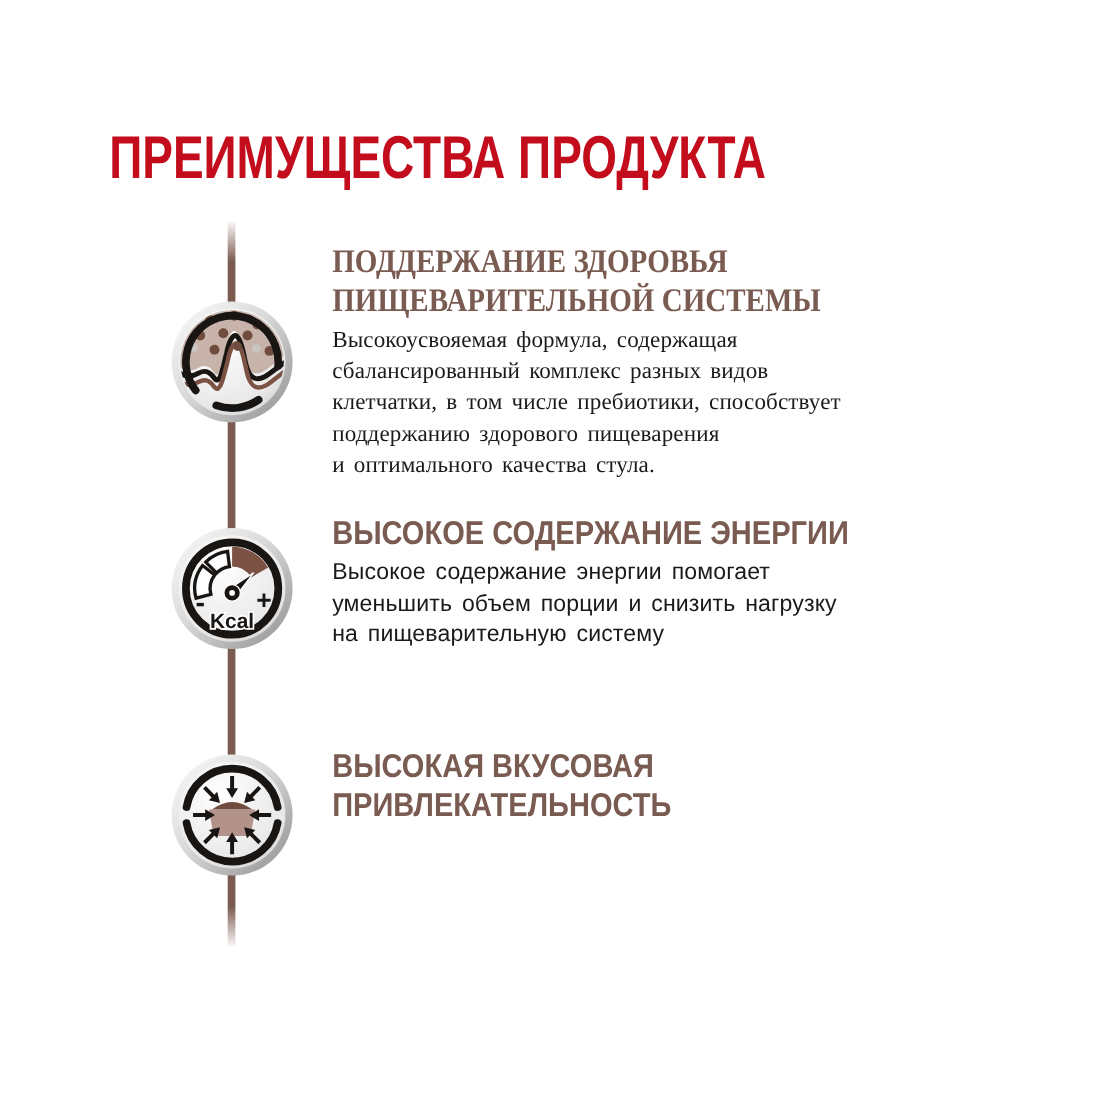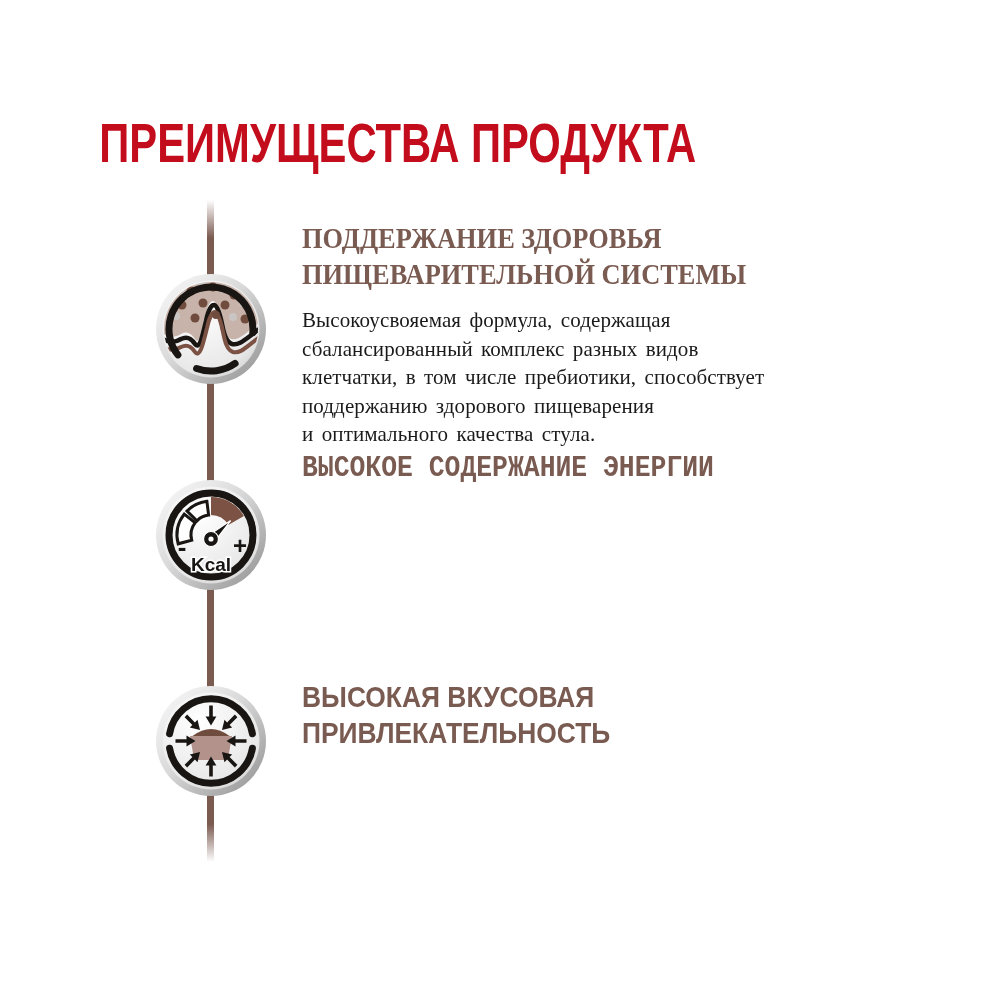--- a/index.html
+++ b/index.html
@@ -36,31 +36,31 @@
     position:absolute;left:155px;
     width:112px;height:112px;
   }
   .icon-1{top:273px;}
   .icon-2{top:479px;}
   .icon-3{top:685px;}
   .section-text{
     position:absolute;left:302px;width:600px;
   }
   .sec-1{top:220px;font-family:Liberation Serif, serif;}
-  .sec-2{top:450px;font-family:Liberation Mono, monospace;}
+  .sec-2{top:468px;}
   .sec-3{top:679px;}
   .section-heading{
     font-size:30px;line-height:36px;font-weight:bold;
     color:#7A5B51;
     white-space:pre-line;
     transform:scaleX(0.88);
     transform-origin:0 0;
   }
   .section-body{
-    margin-top:14px;
+    margin-top:2px;
     font-size:21px;line-height:28.5px;
     color:#1A1A1A;
     white-space:pre-line;
     word-spacing:3px;letter-spacing:0.1px;
   }
   .kcal-text{
     font-family:"Liberation Sans", sans-serif;
     font-weight:bold;
     fill:#181512;
     paint-order:stroke;
@@ -200,18 +200,21 @@
 ПИЩЕВАРИТЕЛЬНОЙ СИСТЕМЫ</div>
   <div class="section-body">Высокоусвояемая формула, содержащая
 сбалансированный комплекс разных видов
 клетчатки, в том числе пребиотики, способствует
 поддержанию здорового пищеварения
 и оптимального качества стула.</div>
 </div>
 
 <div class="section-text sec-2">
   <div class="section-heading">ВЫСОКОЕ СОДЕРЖАНИЕ ЭНЕРГИИ</div>
+  <div class="section-body">Высокое содержание энергии помогает
+уменьшить объем порции и снизить нагрузку
+на пищеварительную систему</div>
 </div>
 
 <div class="section-text sec-3">
   <div class="section-heading">ВЫСОКАЯ ВКУСОВАЯ
 ПРИВЛЕКАТЕЛЬНОСТЬ</div>
 </div>
 
 </body></html>

